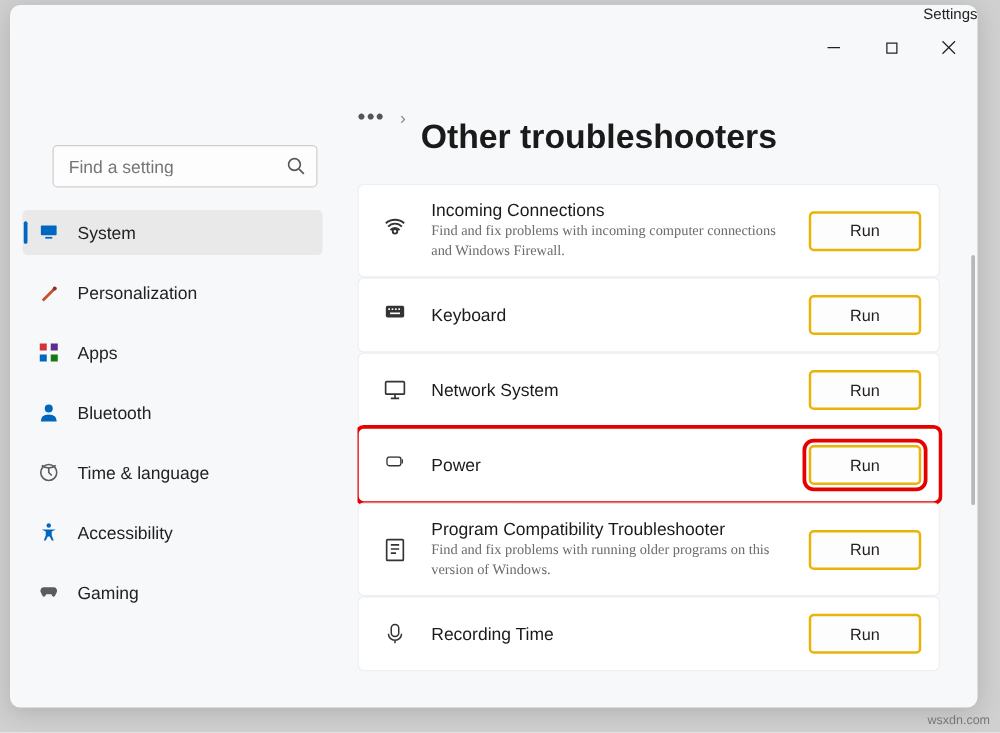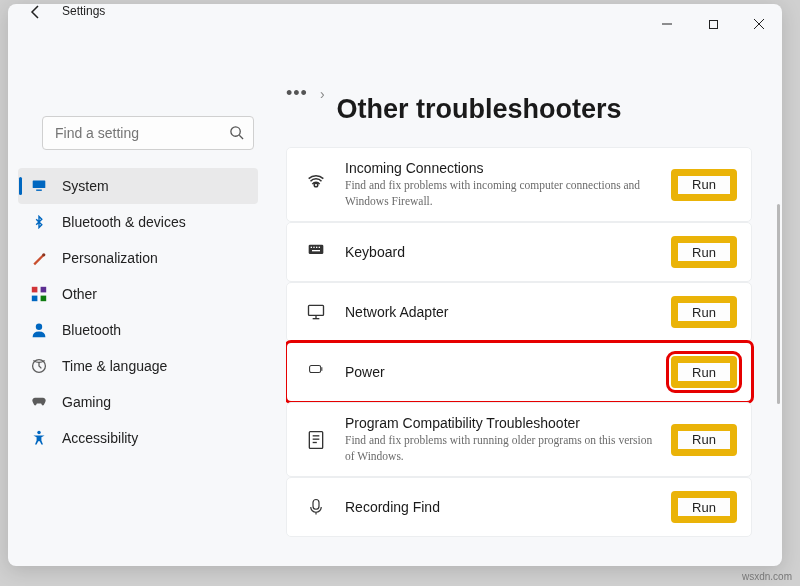--- a/index.html
+++ b/index.html
@@ -1,44 +1,44 @@
 <!DOCTYPE html>
 <html><head>
 <meta charset="utf-8">
 <style>
 * { box-sizing: border-box; margin: 0; padding: 0; font-family: "Segoe UI", Arial, sans-serif; }
 body { background: #d0d0d0; width: 800px; height: 586px; overflow: hidden; position: relative; }
 .window { position: absolute; left: 8px; top: 4px; width: 774px; height: 562px; background: #f7f8fa; border-radius: 8px; box-shadow: 0 4px 20px rgba(0,0,0,0.15); display: flex; flex-direction: column; overflow: hidden; }
-.titlebar { height: 40px; display: flex; align-items: flex-start; padding: 0 0 0 20px; }
+.titlebar { height: 40px; display: flex; align-items: flex-end; padding: 0 0 0 20px; flex-direction: column; }
 .back-arrow { width: 16px; height: 16px; cursor: pointer; }
 .app-title { font-size: 12px; color: #222; margin-left: 18px; }
 .win-controls { margin-left: auto; display: flex; }
 .win-btn { width: 46px; height: 40px; display: flex; align-items: center; justify-content: center; cursor: pointer; }
 .body { flex: 1; display: flex; overflow: hidden; }
 .sidebar { width: 260px; padding: 12px 10px 0 10px; display: flex; flex-direction: column; }
 .search-wrap { position: relative; margin: 60px 4px 18px 4px; padding-left: 20px; }
 .search { width: 100%; height: 34px; border: 1px solid #d0d0d0; border-radius: 4px; background: #fdfdfd; padding: 0 36px 0 12px; font-size: 14px; color: #555; }
 .search-icon { position: absolute; right: 10px; top: 9px; width: 15px; height: 15px; color: #555; }
-.nav { display: flex; flex-direction: column; gap: 0; }
+.nav { display: flex; flex-direction: column; gap: 12px; }
 .nav-item { display: flex; align-items: center; height: 36px; border-radius: 4px; padding: 0 10px 0 12px; cursor: pointer; font-size: 14px; color: #222; gap: 14px; position: relative; }
 .nav-item.active { background: #e9e9ea; }
 .nav-item.active::before { content: ""; position: absolute; left: 1px; top: 9px; width: 3px; height: 18px; background: #0067c0; border-radius: 2px; }
 .nav-icon { width: 18px; height: 18px; display: flex; align-items: center; justify-content: center; flex-shrink: 0; }
 .main { flex: 1; padding: 18px 28px 10px 18px; overflow: hidden; display: flex; flex-direction: column; }
 .breadcrumb { display: flex; align-items: center; gap: 12px; margin-bottom: 22px; }
 .bc-dots { font-size: 18px; color: #555; letter-spacing: 1px; cursor: pointer; }
 .bc-chevron { font-size: 14px; color: #888; }
 .page-title { font-size: 27px; font-weight: 600; color: #1a1a1a; margin-top: 32px; }
 .cards { display: flex; flex-direction: column; overflow-y: auto; padding-right: 2px; }
 .card { background: #fff; border: 1px solid #eceef0; border-radius: 5px; display: flex; align-items: center; padding: 12px 14px 12px 18px; min-height: 60px; gap: 18px; }
 .card-icon { width: 22px; height: 22px; display: flex; align-items: center; justify-content: center; color: #333; flex-shrink: 0; }
 .card-body { flex: 1; display: flex; flex-direction: column; gap: 2px; }
 .card-title { font-size: 14px; color: #1a1a1a; }
 .card-desc { font-size: 11.5px; color: #6b6b6b; line-height: 1.35; font-family: Liberation Serif, serif; }
-.run-btn { width: 66px; height: 32px; border: 7px solid #eab308; background: #fdfdfd; border-radius: 4px; font-size: 13px; color: #222; cursor: pointer; }
+.run-btn { width: 90px; height: 32px; border: 2px solid #eab308; background: #fdfdfd; border-radius: 4px; font-size: 13px; color: #222; cursor: pointer; }
 .highlight { outline: 3px solid #e60000; outline-offset: -1px; justify-content: flex-end; }
 .highlight .run-btn { outline: 3px solid #e60000; outline-offset: 2px; }
 .scrollbar-thumb { position: absolute; right: 2px; top: 200px; width: 3px; height: 200px; background: #b8b8b8; border-radius: 2px; }
 .attribution { position: absolute; right: 8px; bottom: 4px; font-size: 10px; color: #777; }
 </style>
 </head>
 <body>
 
 <div class="window">
   <div class="titlebar">
@@ -80,45 +80,37 @@
             <span class="nav-icon">
               <svg viewBox="0 0 20 20" width="18" height="14">
                 <rect x="1" y="2" width="18" height="11" rx="1" fill="#0067c0"></rect>
                 <rect x="6" y="15" width="8" height="2" fill="#0067c0"></rect>
               </svg>
             </span>
             <span>System</span>
           </div>
           <div class="nav-item">
             <span class="nav-icon">
-              <svg viewBox="0 0 20 20" width="14" height="18" fill="none" stroke="#0067c0" stroke-width="2">
-                <path d="M6 6l8 8-4 4V2l4 4-8 8"></path>
-              </svg>
-            </span>
-            <span>Bluetooth &amp; devices</span>
-          </div>
-          <div class="nav-item">
-            <span class="nav-icon">
               <svg viewBox="0 0 20 20" width="16" height="16">
                 <path d="M3 17 L15 5 L17 7 L5 19 Z" fill="#c94f2e"></path>
                 <circle cx="16" cy="6" r="2" fill="#8a3520"></circle>
               </svg>
             </span>
             <span>Personalization</span>
           </div>
           <div class="nav-item">
             <span class="nav-icon">
               <svg viewBox="0 0 20 20" width="16" height="16">
                 <rect x="1" y="1" width="7" height="7" fill="#d13438"></rect>
                 <rect x="12" y="1" width="7" height="7" fill="#5c2d91"></rect>
                 <rect x="1" y="12" width="7" height="7" fill="#0067c0"></rect>
                 <rect x="12" y="12" width="7" height="7" fill="#107c10"></rect>
               </svg>
             </span>
-            <span>Other</span>
+            <span>Apps</span>
           </div>
           <div class="nav-item">
             <span class="nav-icon">
               <svg viewBox="0 0 20 20" width="16" height="16" fill="#0067c0">
                 <circle cx="10" cy="6" r="4"></circle>
                 <path d="M2 19 Q2 12 10 12 Q18 12 18 19 Z"></path>
               </svg>
             </span>
             <span>Bluetooth</span>
           </div>
@@ -127,34 +119,34 @@
               <svg viewBox="0 0 20 20" width="16" height="16" fill="none" stroke="#5c5c5c" stroke-width="1.6">
                 <circle cx="10" cy="10" r="8"></circle>
                 <path d="M10 5v5l3 3"></path>
                 <path d="M3 3 Q10 8 17 3" fill="none"></path>
               </svg>
             </span>
             <span>Time &amp; language</span>
           </div>
           <div class="nav-item">
             <span class="nav-icon">
-              <svg viewBox="0 0 20 20" width="18" height="14" fill="#5c5c5c">
-                <path d="M4 4h12a4 4 0 0 1 3 6l-2 4a2 2 0 0 1-3 0l-1-2H7l-1 2a2 2 0 0 1-3 0L1 10a4 4 0 0 1 3-6z"></path>
-              </svg>
-            </span>
-            <span>Gaming</span>
-          </div>
-          <div class="nav-item">
-            <span class="nav-icon">
               <svg viewBox="0 0 20 20" width="16" height="16" fill="#0067c0">
                 <circle cx="10" cy="3" r="2.2"></circle>
                 <path d="M3 7h14l-4 2v4l2 5h-2l-2-4h-2l-2 4H5l2-5v-4z"></path>
               </svg>
             </span>
             <span>Accessibility</span>
+          </div>
+          <div class="nav-item">
+            <span class="nav-icon">
+              <svg viewBox="0 0 20 20" width="18" height="14" fill="#5c5c5c">
+                <path d="M4 4h12a4 4 0 0 1 3 6l-2 4a2 2 0 0 1-3 0l-1-2H7l-1 2a2 2 0 0 1-3 0L1 10a4 4 0 0 1 3-6z"></path>
+              </svg>
+            </span>
+            <span>Gaming</span>
           </div>
         </div>
     </div>
 
     <div class="main">
       <div class="breadcrumb">
         <span class="bc-dots">•••</span>
         <span class="bc-chevron">›</span>
         <span class="page-title">Other troubleshooters</span>
       </div>
@@ -191,21 +183,21 @@
           </div>
           <div class="card">
     <div class="card-icon">
               <svg viewBox="0 0 24 24" width="22" height="20" fill="none" stroke="#333" stroke-width="1.6">
                 <rect x="3" y="4" width="18" height="12" rx="1"></rect>
                 <line x1="8" y1="20" x2="16" y2="20"></line>
                 <line x1="12" y1="16" x2="12" y2="20"></line>
               </svg>
             </div>
     <div class="card-body">
-      <div class="card-title">Network Adapter</div>
+      <div class="card-title">Network System</div>
 
     </div>
     <button class="run-btn">Run</button>
           </div>
           <div class="card highlight">
     <div class="card-icon">
               <svg viewBox="0 0 24 24" width="20" height="14" fill="none" stroke="#333" stroke-width="1.8">
                 <rect x="1" y="1" width="19" height="12" rx="3"></rect>
                 <line x1="22" y1="4" x2="22" y2="10"></line>
               </svg>
@@ -232,21 +224,21 @@
     <button class="run-btn">Run</button>
           </div>
           <div class="card">
     <div class="card-icon">
               <svg viewBox="0 0 24 24" width="18" height="22" fill="none" stroke="#333" stroke-width="1.6">
                 <rect x="8" y="2" width="8" height="13" rx="4"></rect>
                 <path d="M5 12a7 7 0 0 0 14 0M12 19v3"></path>
               </svg>
             </div>
     <div class="card-body">
-      <div class="card-title">Recording Find</div>
+      <div class="card-title">Recording Time</div>
 
     </div>
     <button class="run-btn">Run</button>
           </div>
         </div>
     </div>
   </div>
   <div class="scrollbar-thumb"></div>
 </div>
 

